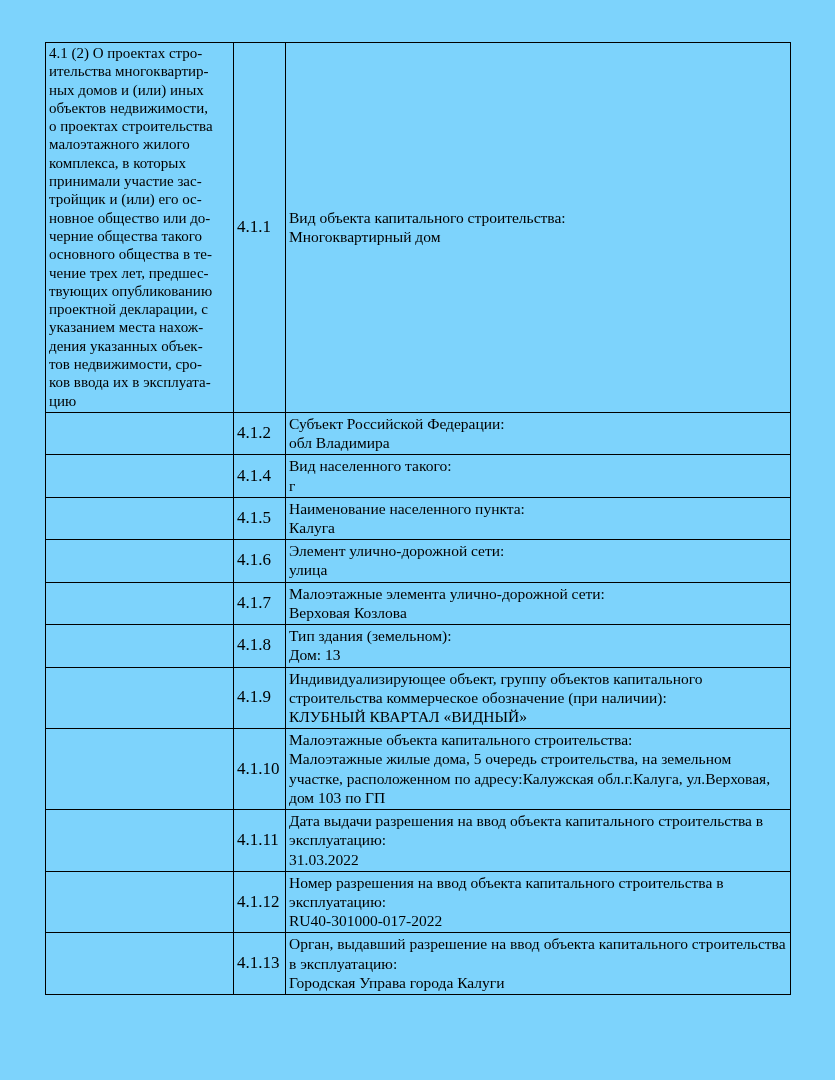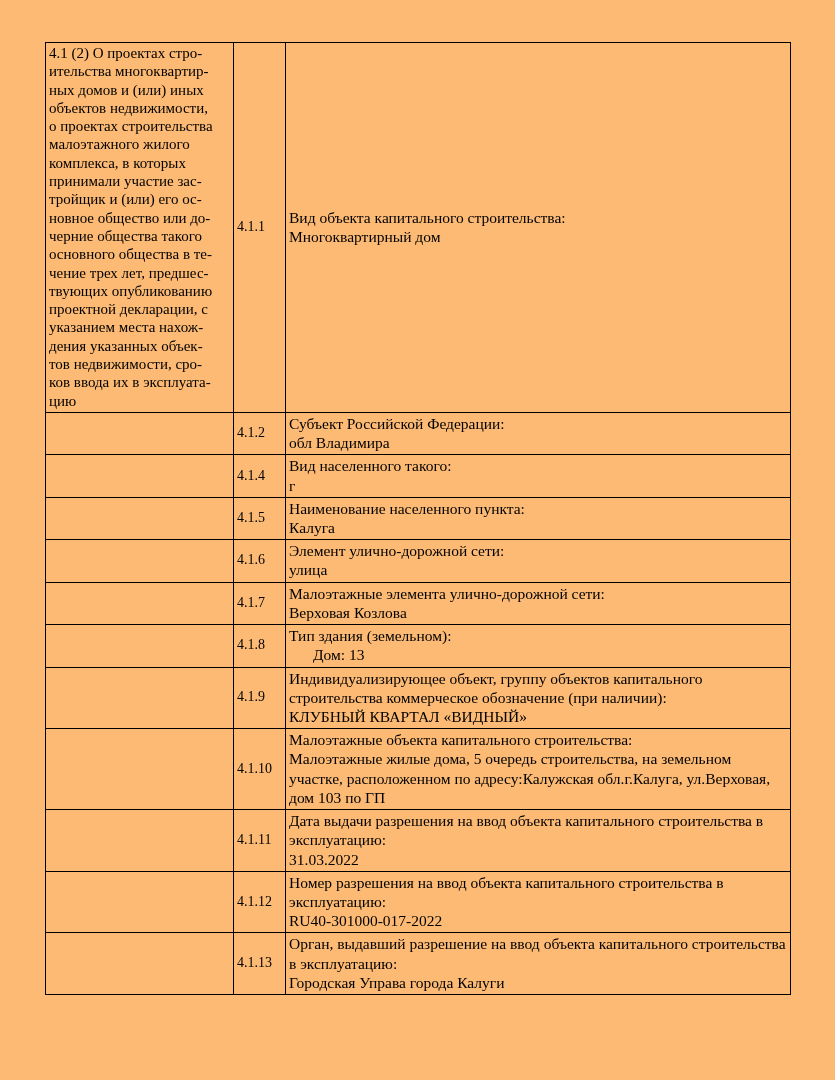--- a/index.html
+++ b/index.html
@@ -1,20 +1,20 @@
 <!DOCTYPE html>
 <html><head>
 <meta charset="utf-8">
 <style>
   * { box-sizing: border-box; }
   html, body { margin: 0; padding: 0; background: #ffffff; }
   .page {
     width: 835px;
     height: 1080px;
-    background: #fdba74;
+    background: #7dd3fc;
     padding: 42px 45px 0 45px;
     font-family: "Liberation Serif", serif;
     color: #000000;
   }
   table.decl {
     border-collapse: collapse;
     width: 745px;
     table-layout: fixed;
     font-family: "Liberation Serif", serif;
     font-size: 15.5px;
@@ -29,30 +29,30 @@
   td.col-desc {
     width: 188px;
     vertical-align: top;
     font-size: 15px;
     line-height: 1.22;
     white-space: pre-line;
     padding-top: 2px;
   }
   td.col-code {
     width: 52px;
-    font-size: 14px;
+    font-size: 17px;
     padding-left: 2px;
   }
   td.col-content {
     width: 505px;
     line-height: 1.24;
   }
   .label-text { font-weight: normal; }
   .value-text { font-weight: normal; }
-  .value-prefix { font-weight: normal; margin-left: 24px; }
+  .value-prefix { font-weight: normal; }
 </style>
 </head>
 <body>
 
 <div class="page">
   <table class="decl">
     <tbody>
         <tr>
           <td class="col-desc">4.1 (2) О проектах стро-
 ительства многоквартир-

